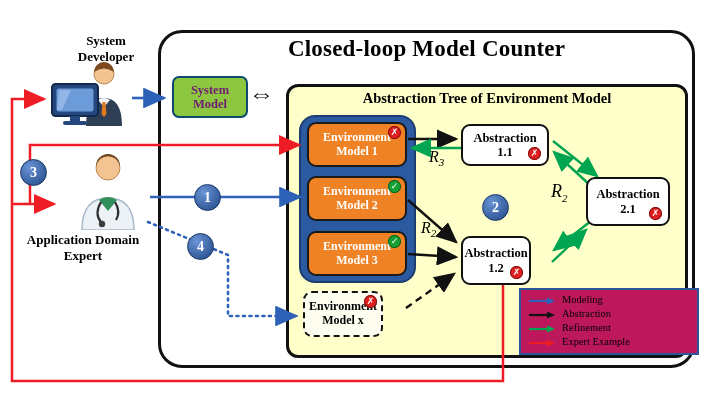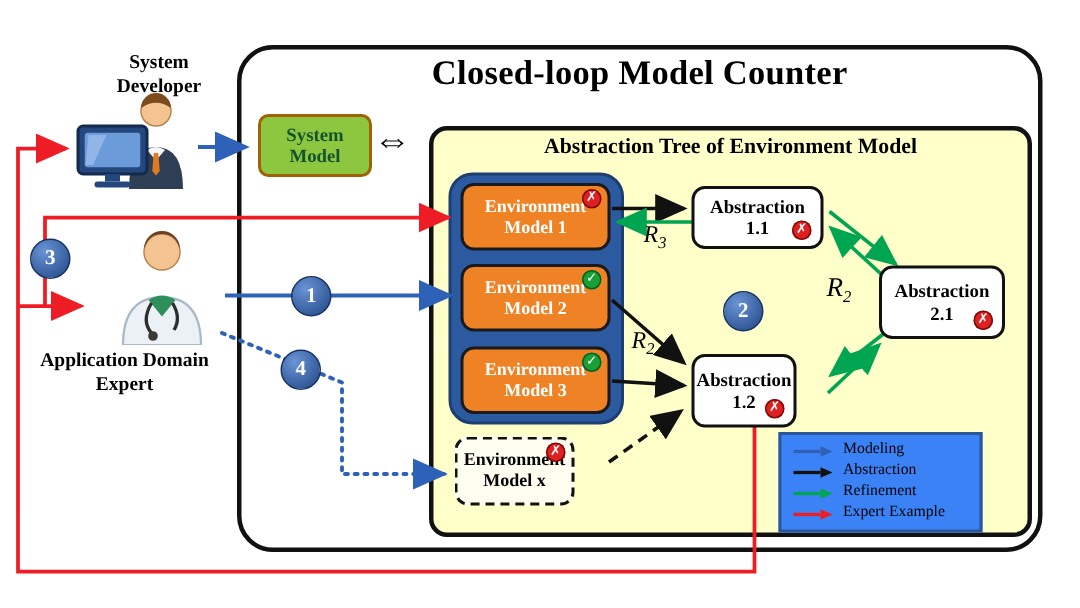--- a/index.html
+++ b/index.html
@@ -24,21 +24,21 @@
   .env-box{width:100px;height:45px;background:#f08226;border:2px solid #1a1a1a;
            border-radius:9px;color:#fff;font-size:12px;}
   .em1{left:307px;top:122px;} .em2{left:307px;top:176px;} .em3{left:307px;top:231px;}
   .candidate-box{left:303px;top:291px;width:80px;height:46px;background:#fdfdf0;
                  border:2px dashed #111;border-radius:9px;color:#000;font-size:12px;}
   .abs-box{background:#fff;border:2px solid #111;border-radius:9px;font-size:12.5px;justify-content:center;}
   .a11{left:461px;top:124px;width:88px;height:42px;}
   .a21{left:586px;top:177px;width:84px;height:49px;}
   .a12{left:461px;top:236px;width:70px;height:49px;}
   .sys-model{left:172px;top:76px;width:76px;height:42px;background:#8dc63f;
-             border:2px solid #a16207;border-radius:7px;color:#14532d;font-size:12.5px;}
+             border:2px solid #0c4a6e;border-radius:7px;color:#701a75;font-size:12.5px;}
   .lblw{display:inline-block;}
   .w55{width:55px;} .w80{width:82px;} .w70{width:70px;}
 
   
   .badge{position:absolute;width:13px;height:13px;border-radius:50%;color:#fff;
          font-size:9px;line-height:13px;text-align:center;font-weight:bold;
          font-family:"DejaVu Sans",sans-serif;}
   .badge.err{background:#e02020;box-shadow:inset 0 0 0 1px #7a0c0c;}
   .badge.ok{background:#18a035;box-shadow:inset 0 0 0 1px #0b5c1d;}
   .tr{top:2px;right:4px;} .br{bottom:4px;right:6px;}
@@ -56,21 +56,21 @@
   .dev-icon{left:50px;top:58px;width:84px;height:72px;}
   .exp-icon{left:70px;top:150px;width:76px;height:80px;}
 
   
   .rel{font-style:italic;font-size:16px;}
   .rel sub{font-size:11px;}
   .r3{left:429px;top:148px;} .r2r{left:551px;top:181px;font-size:18px;} .r2l{left:421px;top:219px;}
   .dbl-arrow{left:249px;top:80px;font-size:25px;font-weight:bold;}
 
   
-  .legend{left:519px;top:288px;width:136px;height:67px;background:#3b82f6;border:2px solid #2b579a;
+  .legend{left:519px;top:288px;width:180px;height:67px;background:#be185d;border:2px solid #2b579a;
           padding:4px 7px;display:flex;flex-direction:column;justify-content:space-between;}
   .legend-row{display:flex;align-items:center;gap:6px;height:13px;}
   .legend-label{font-size:10.5px;line-height:1;white-space:nowrap;}
 
   .connectors{left:0;top:0;width:720px;height:405px;pointer-events:none;}
 </style>
 </head>
 <body>
 
 <div class="canvas">

